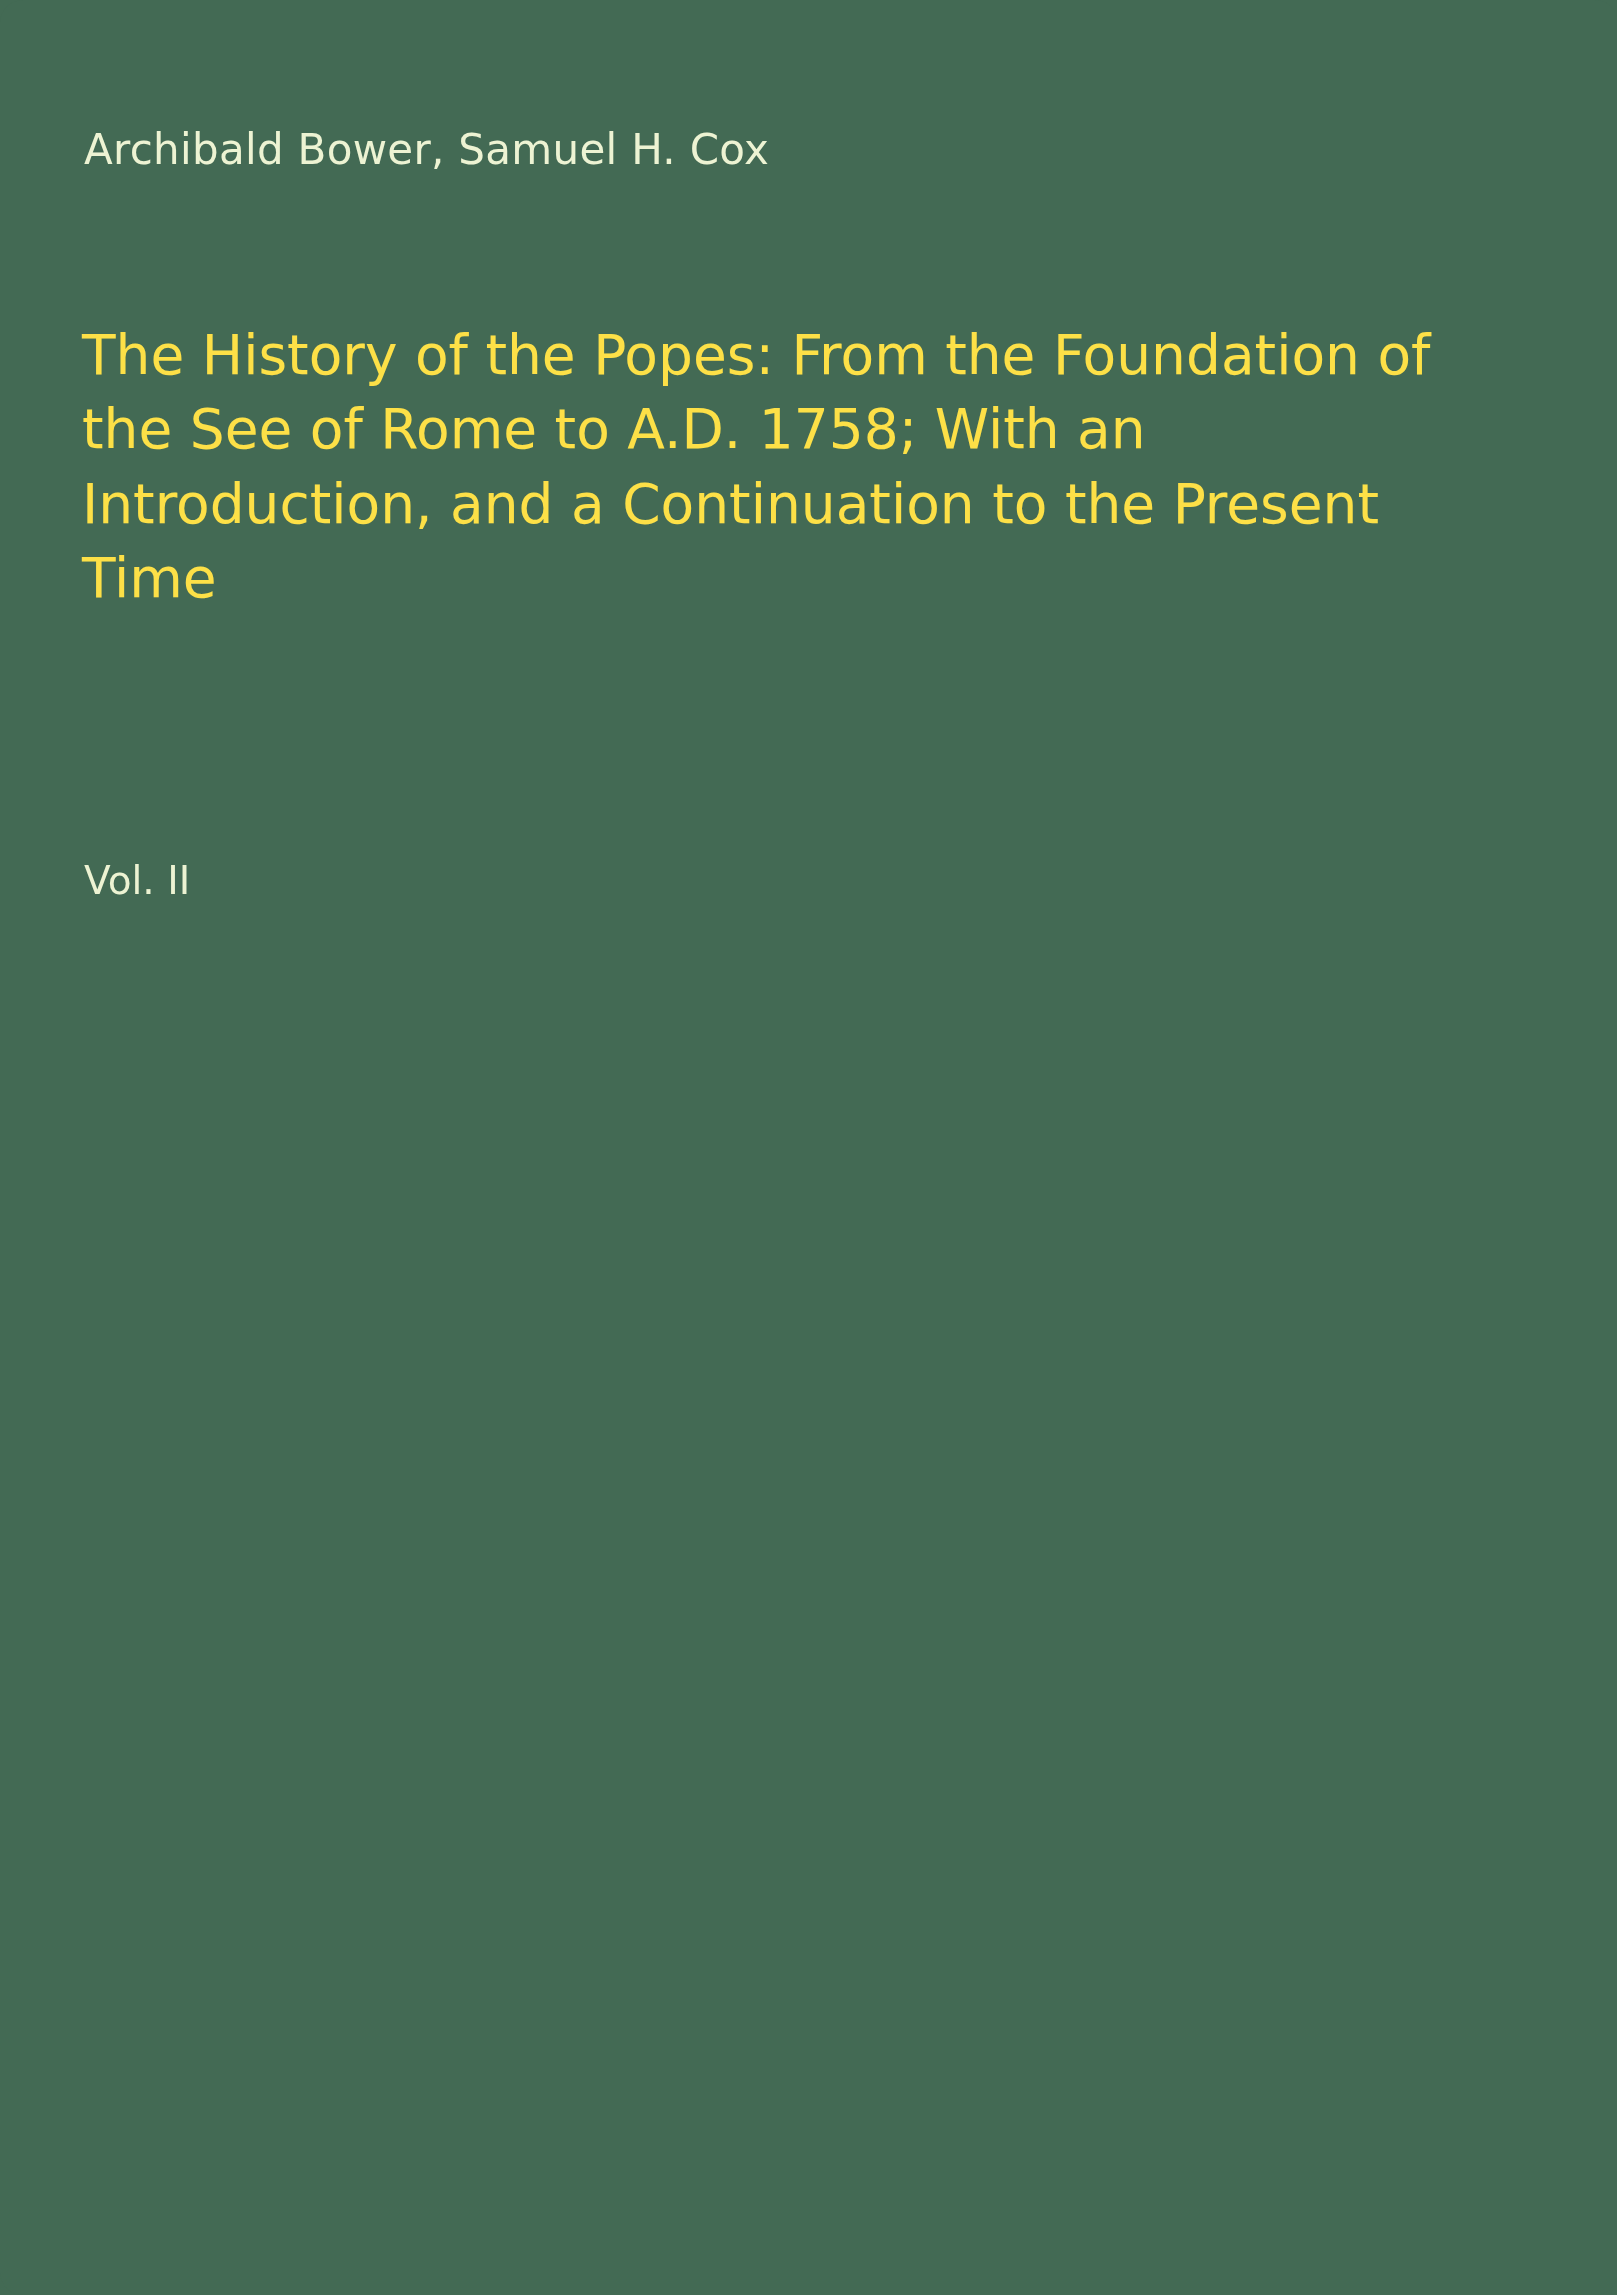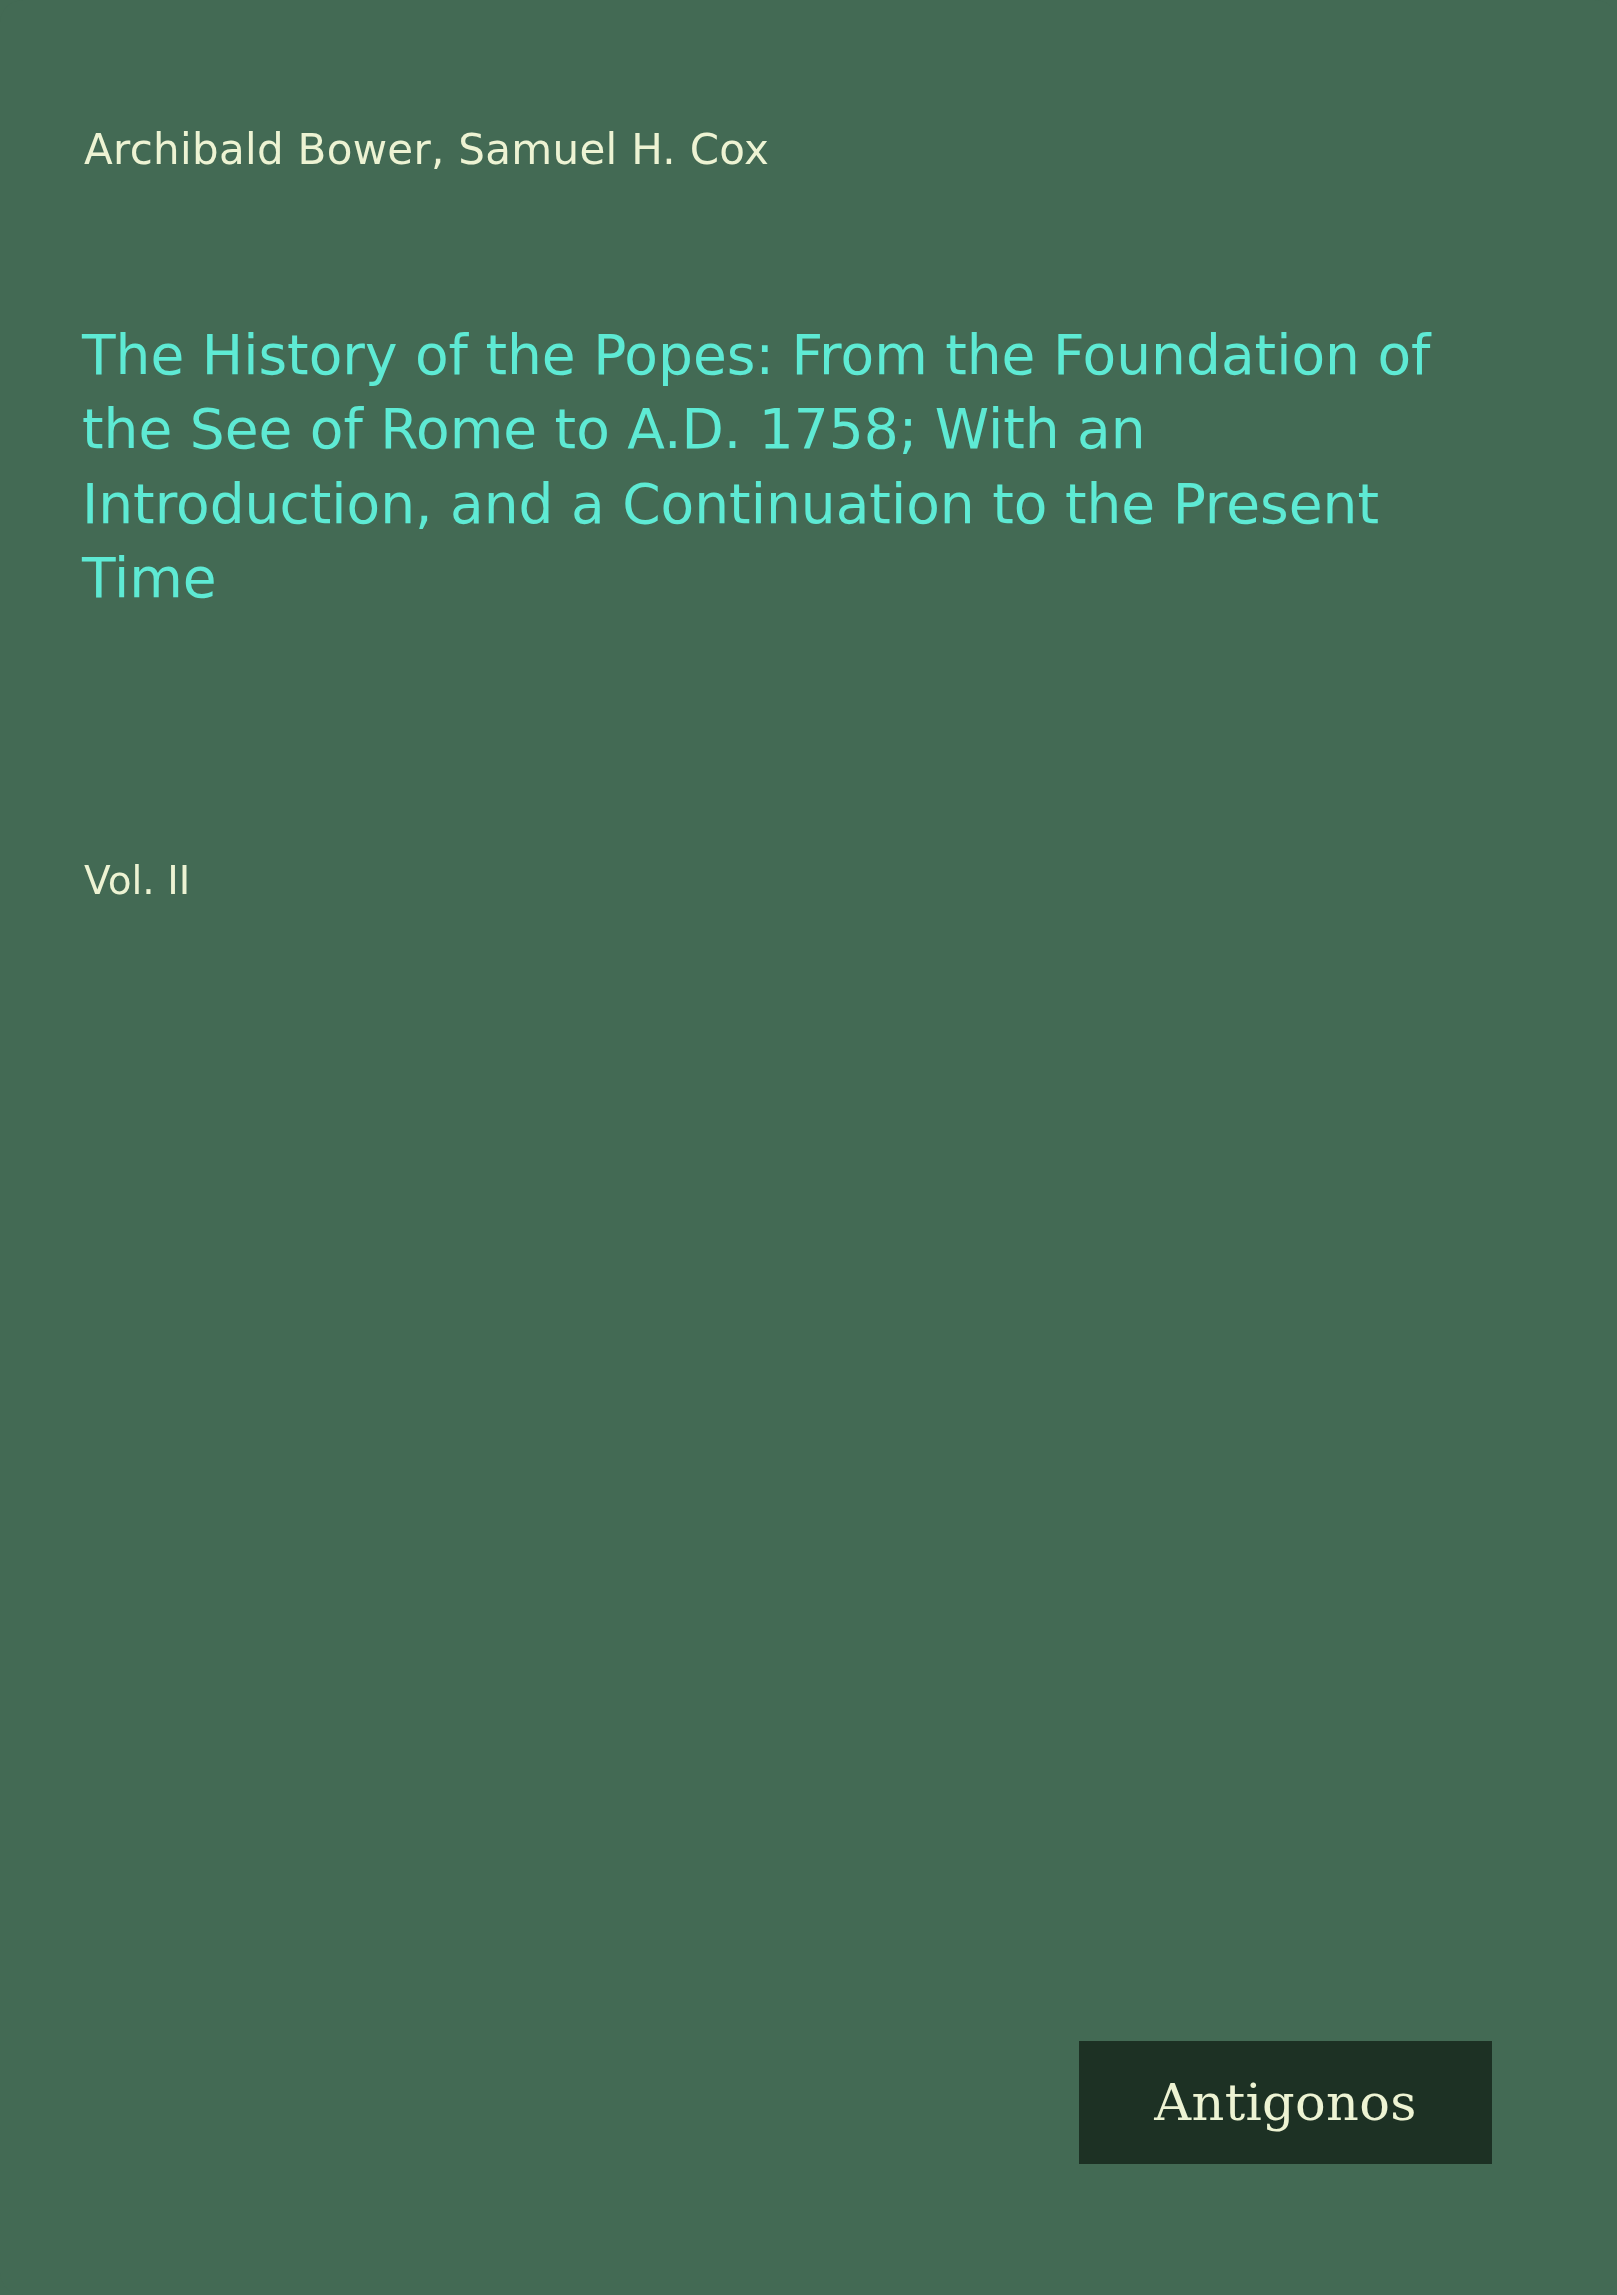--- a/index.html
+++ b/index.html
@@ -31,21 +31,21 @@
     color: #edf3d3;
     font-weight: 400;
   }
   .title {
     position: absolute;
     left: 82px;
     top: 318px;
     width: 1375px;
     font-size: 55px;
     line-height: 1.35;
-    color: #5eead4;
+    color: #fde047;
     font-weight: 400;
   }
   .subtitle {
     position: absolute;
     left: 84px;
     top: 816px;
     width: 1213px;
     font-size: 39px;
     line-height: 1.3;
     color: #edf3d3;
@@ -74,18 +74,15 @@
 <body>
 
 <div class="cover">
 
   <div class="author">Archibald Bower, Samuel H. Cox</div>
 
   <div class="title">The History of the Popes: From the Foundation of the See of Rome to A.D. 1758; With an Introduction, and a Continuation to the Present Time</div>
 
   <div class="subtitle">Vol. II</div>
 
-  <div class="publisher-badge">
-    <span class="publisher-name">Antigonos</span>
-  </div>
 
 </div>
 
 
 </body></html>

